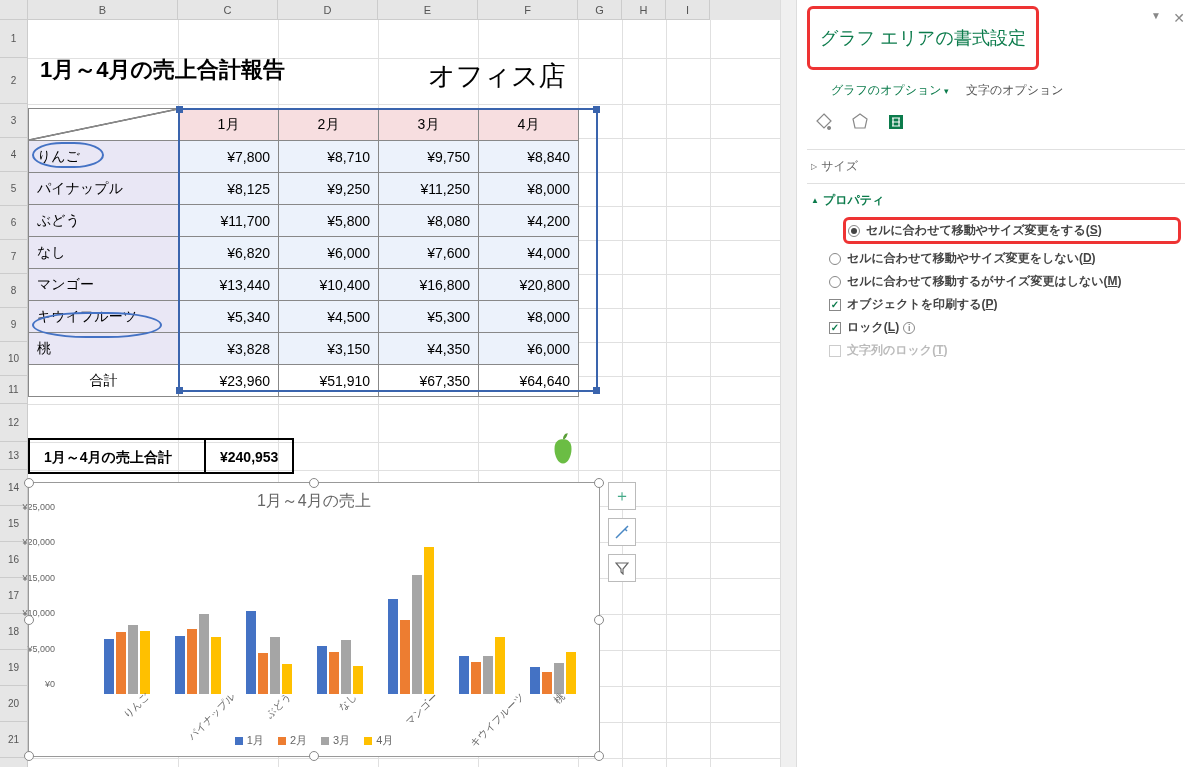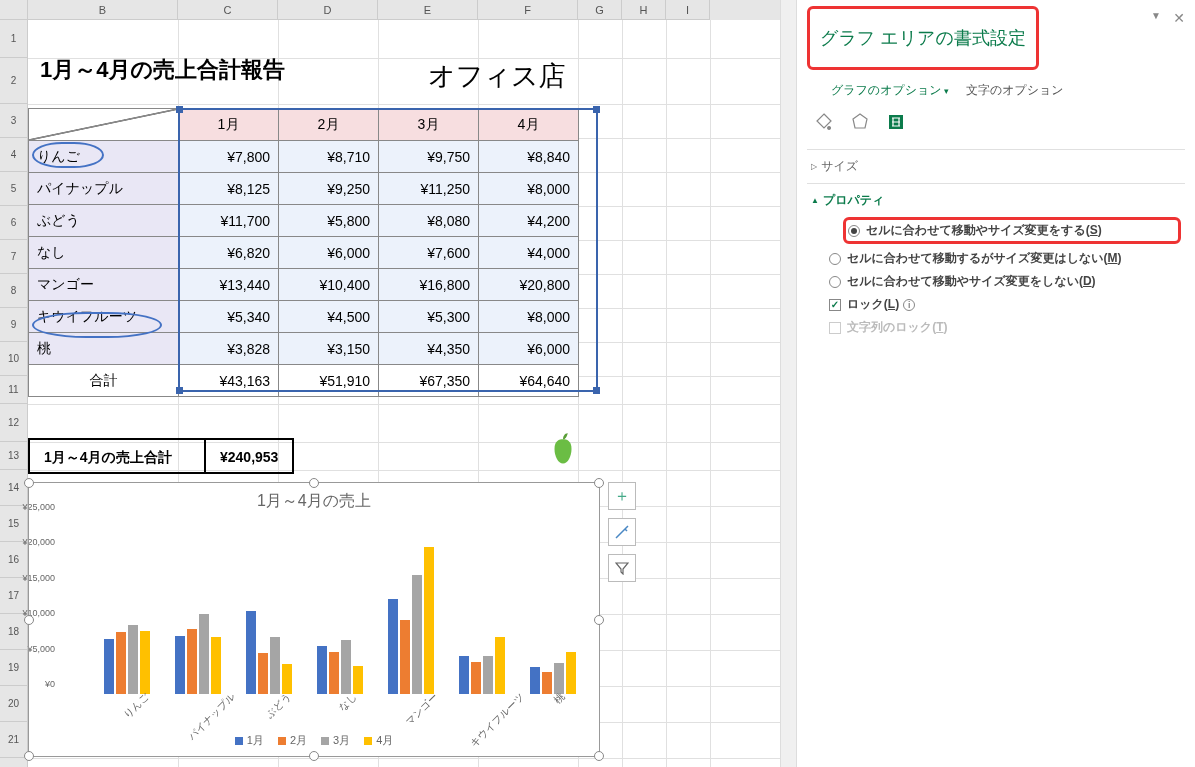--- a/index.html
+++ b/index.html
@@ -416,21 +416,21 @@
             <td class="td-fruit">桃</td>
             <td class="td-val">¥3,828</td>
             <td class="td-val">¥3,150</td>
             <td class="td-val">¥4,350</td>
             <td class="td-val">¥6,000</td>
           </tr>
         </tbody>
       <tbody>
           <tr class="tr-total">
         <th>合計</th>
-        <td>¥43,163</td>
+        <td>¥23,960</td>
         <td>¥51,910</td>
         <td>¥67,350</td>
         <td>¥64,640</td>
       </tr>
     </tbody>
       </table>
 
     <div class="circle-mark" style="top:122px;left:4px;width:72px;height:26px"></div>
     <div class="circle-mark" style="top:292px;left:4px;width:130px;height:26px"></div>
 
@@ -592,25 +592,29 @@
       <span class="tri">▲</span>
       <span>プロパティ</span>
     </div>
     <div class="radio-group">
       <div class="radio-line highlighted">
         <span class="radio checked"></span>
         <span><span>セルに合わせて移動やサイズ変更をする(</span><span class="und">S</span><span>)</span></span>
       </div>
       <div class="radio-line">
         <span class="radio"></span>
-        <span><span>セルに合わせて移動するがサイズ変更はしない(</span><span class="und">M</span><span>)</span></span>
+        <span><span>セルに合わせて移動やサイズ変更をしない(</span><span class="und">D</span><span>)</span></span>
       </div>
       <div class="radio-line">
         <span class="radio"></span>
-        <span><span>セルに合わせて移動やサイズ変更をしない(</span><span class="und">D</span><span>)</span></span>
+        <span><span>セルに合わせて移動するがサイズ変更はしない(</span><span class="und">M</span><span>)</span></span>
+      </div>
+      <div class="check-line">
+        <span class="checkbox checked"></span>
+        <span><span>オブジェクトを印刷する(</span><span class="und">P</span><span>)</span></span>
       </div>
       <div class="check-line">
         <span class="checkbox checked"></span>
         <span><span>ロック(</span><span class="und">L</span><span>)</span><span class="info-icon">i</span></span>
       </div>
       <div class="check-line disabled">
         <span class="checkbox"></span>
         <span><span>文字列のロック(</span><span class="und">T</span><span>)</span></span>
       </div>
     </div>

